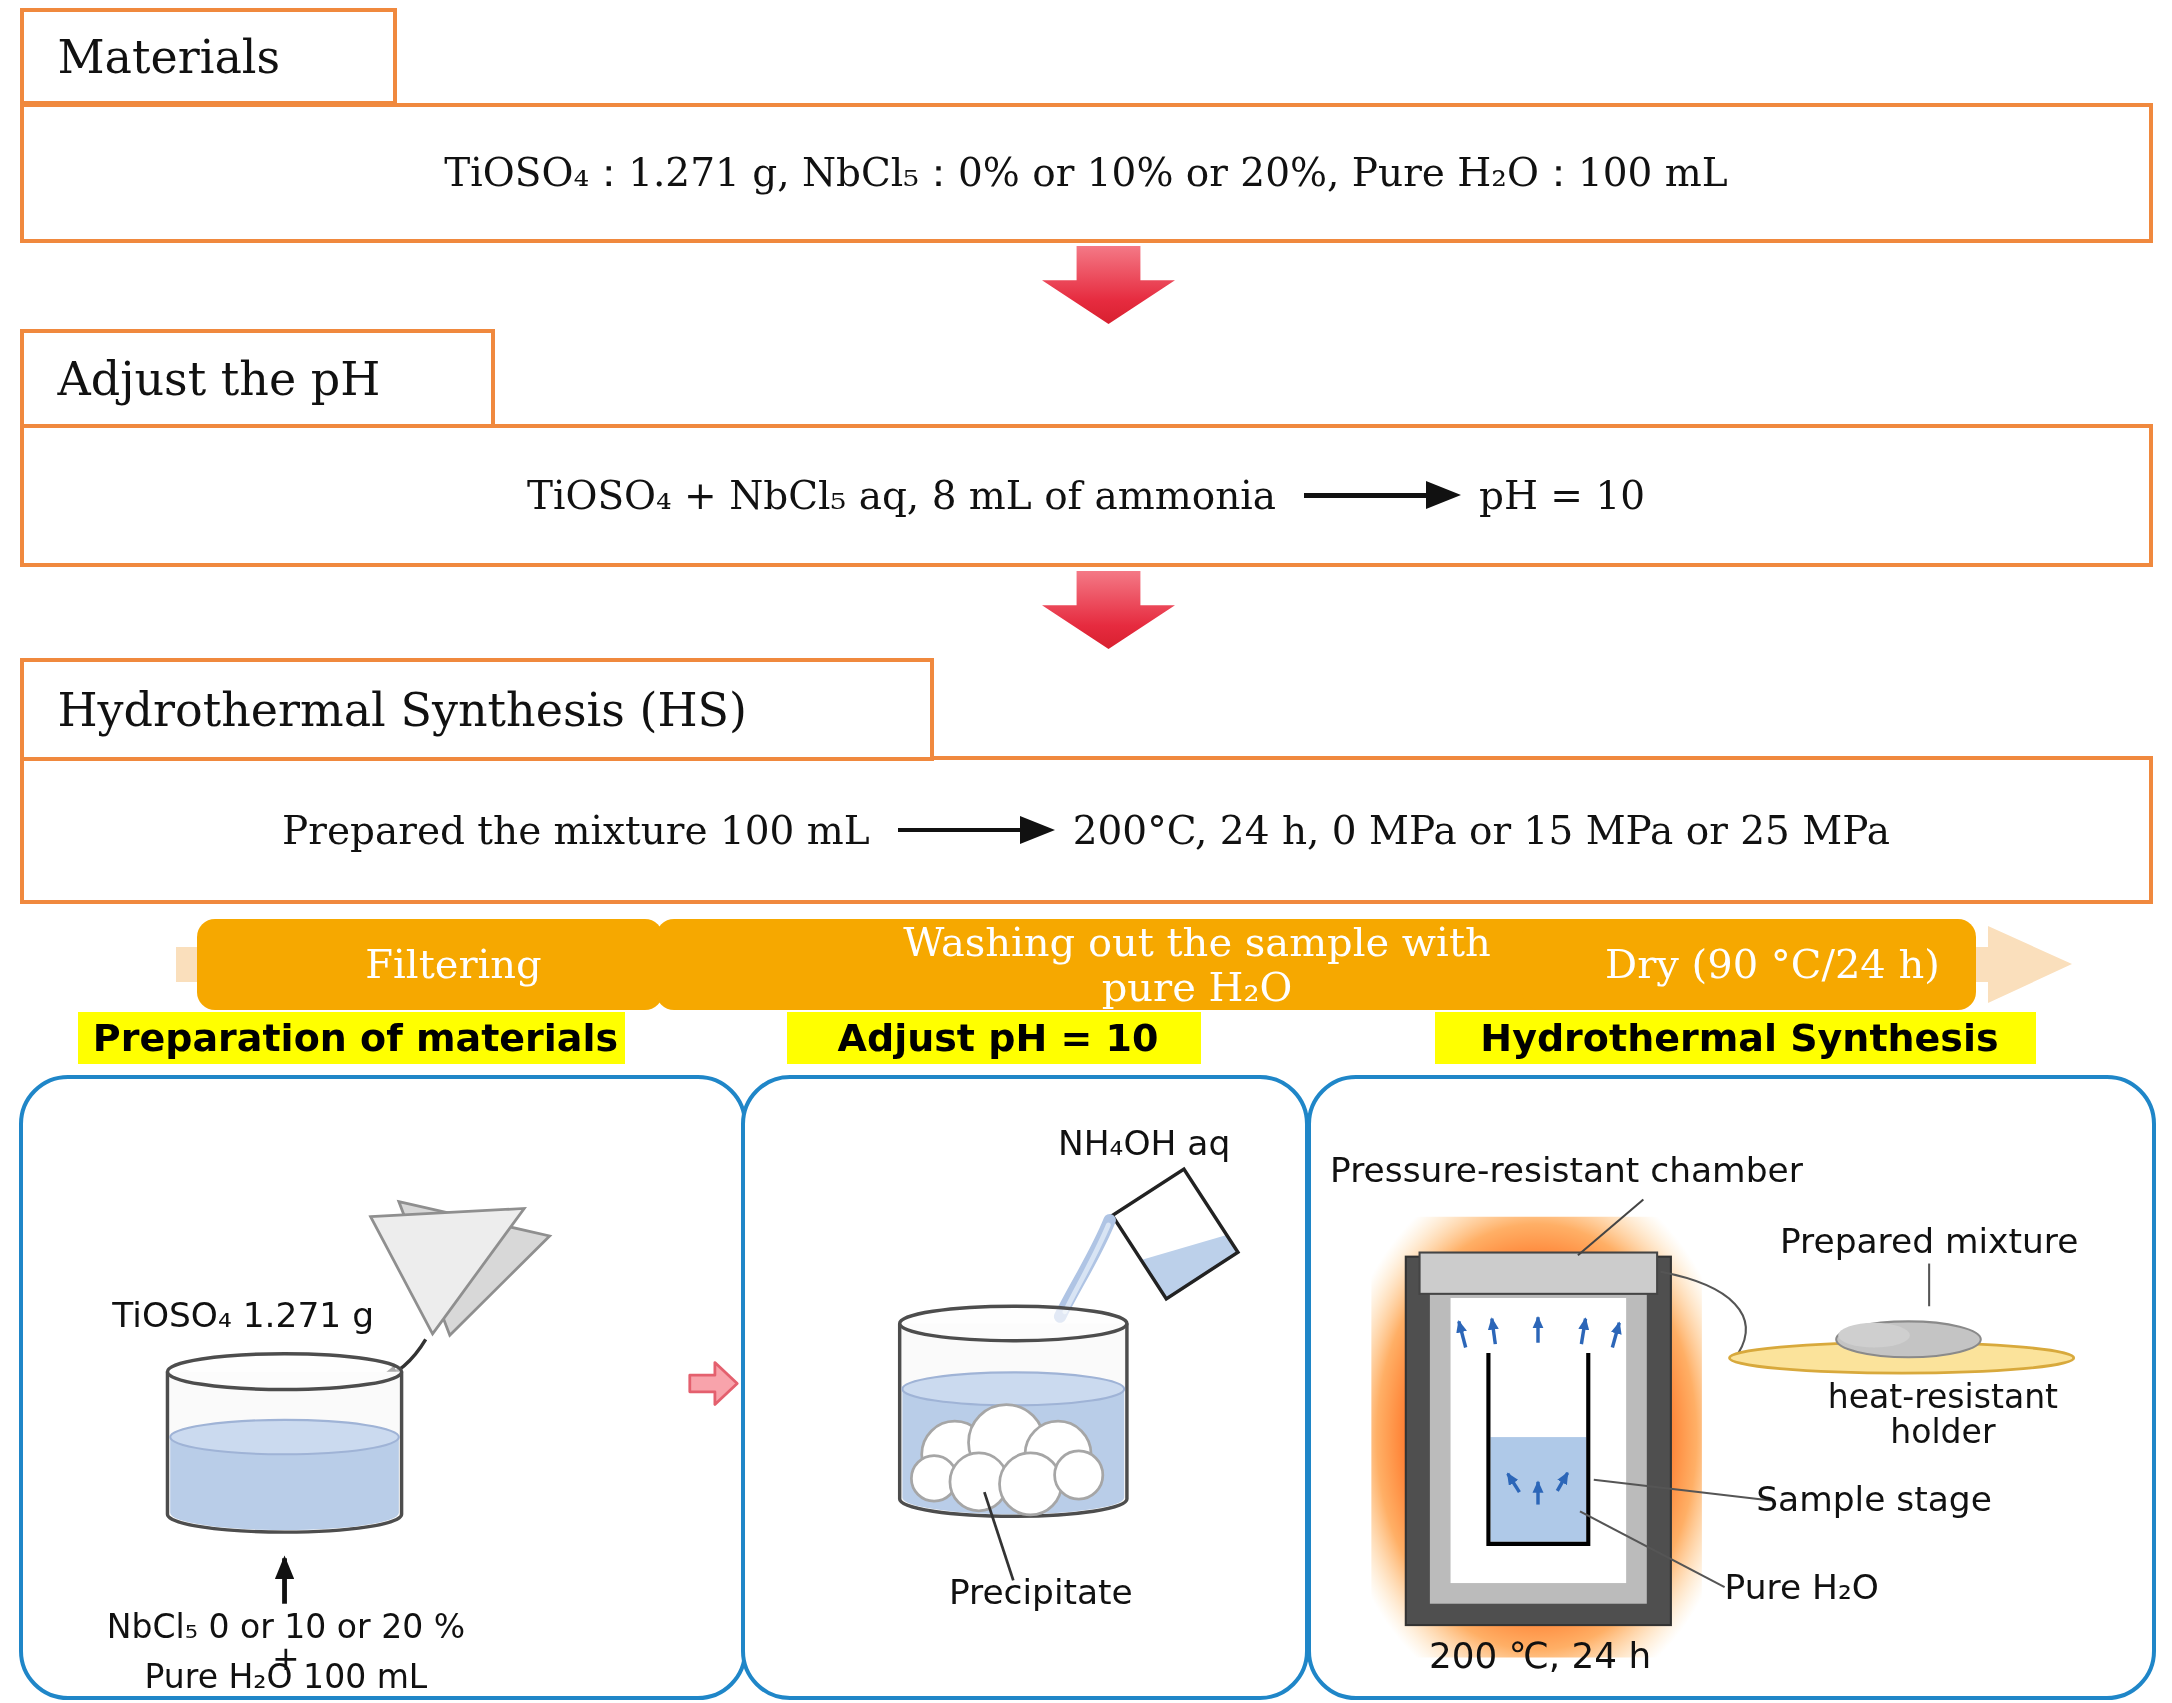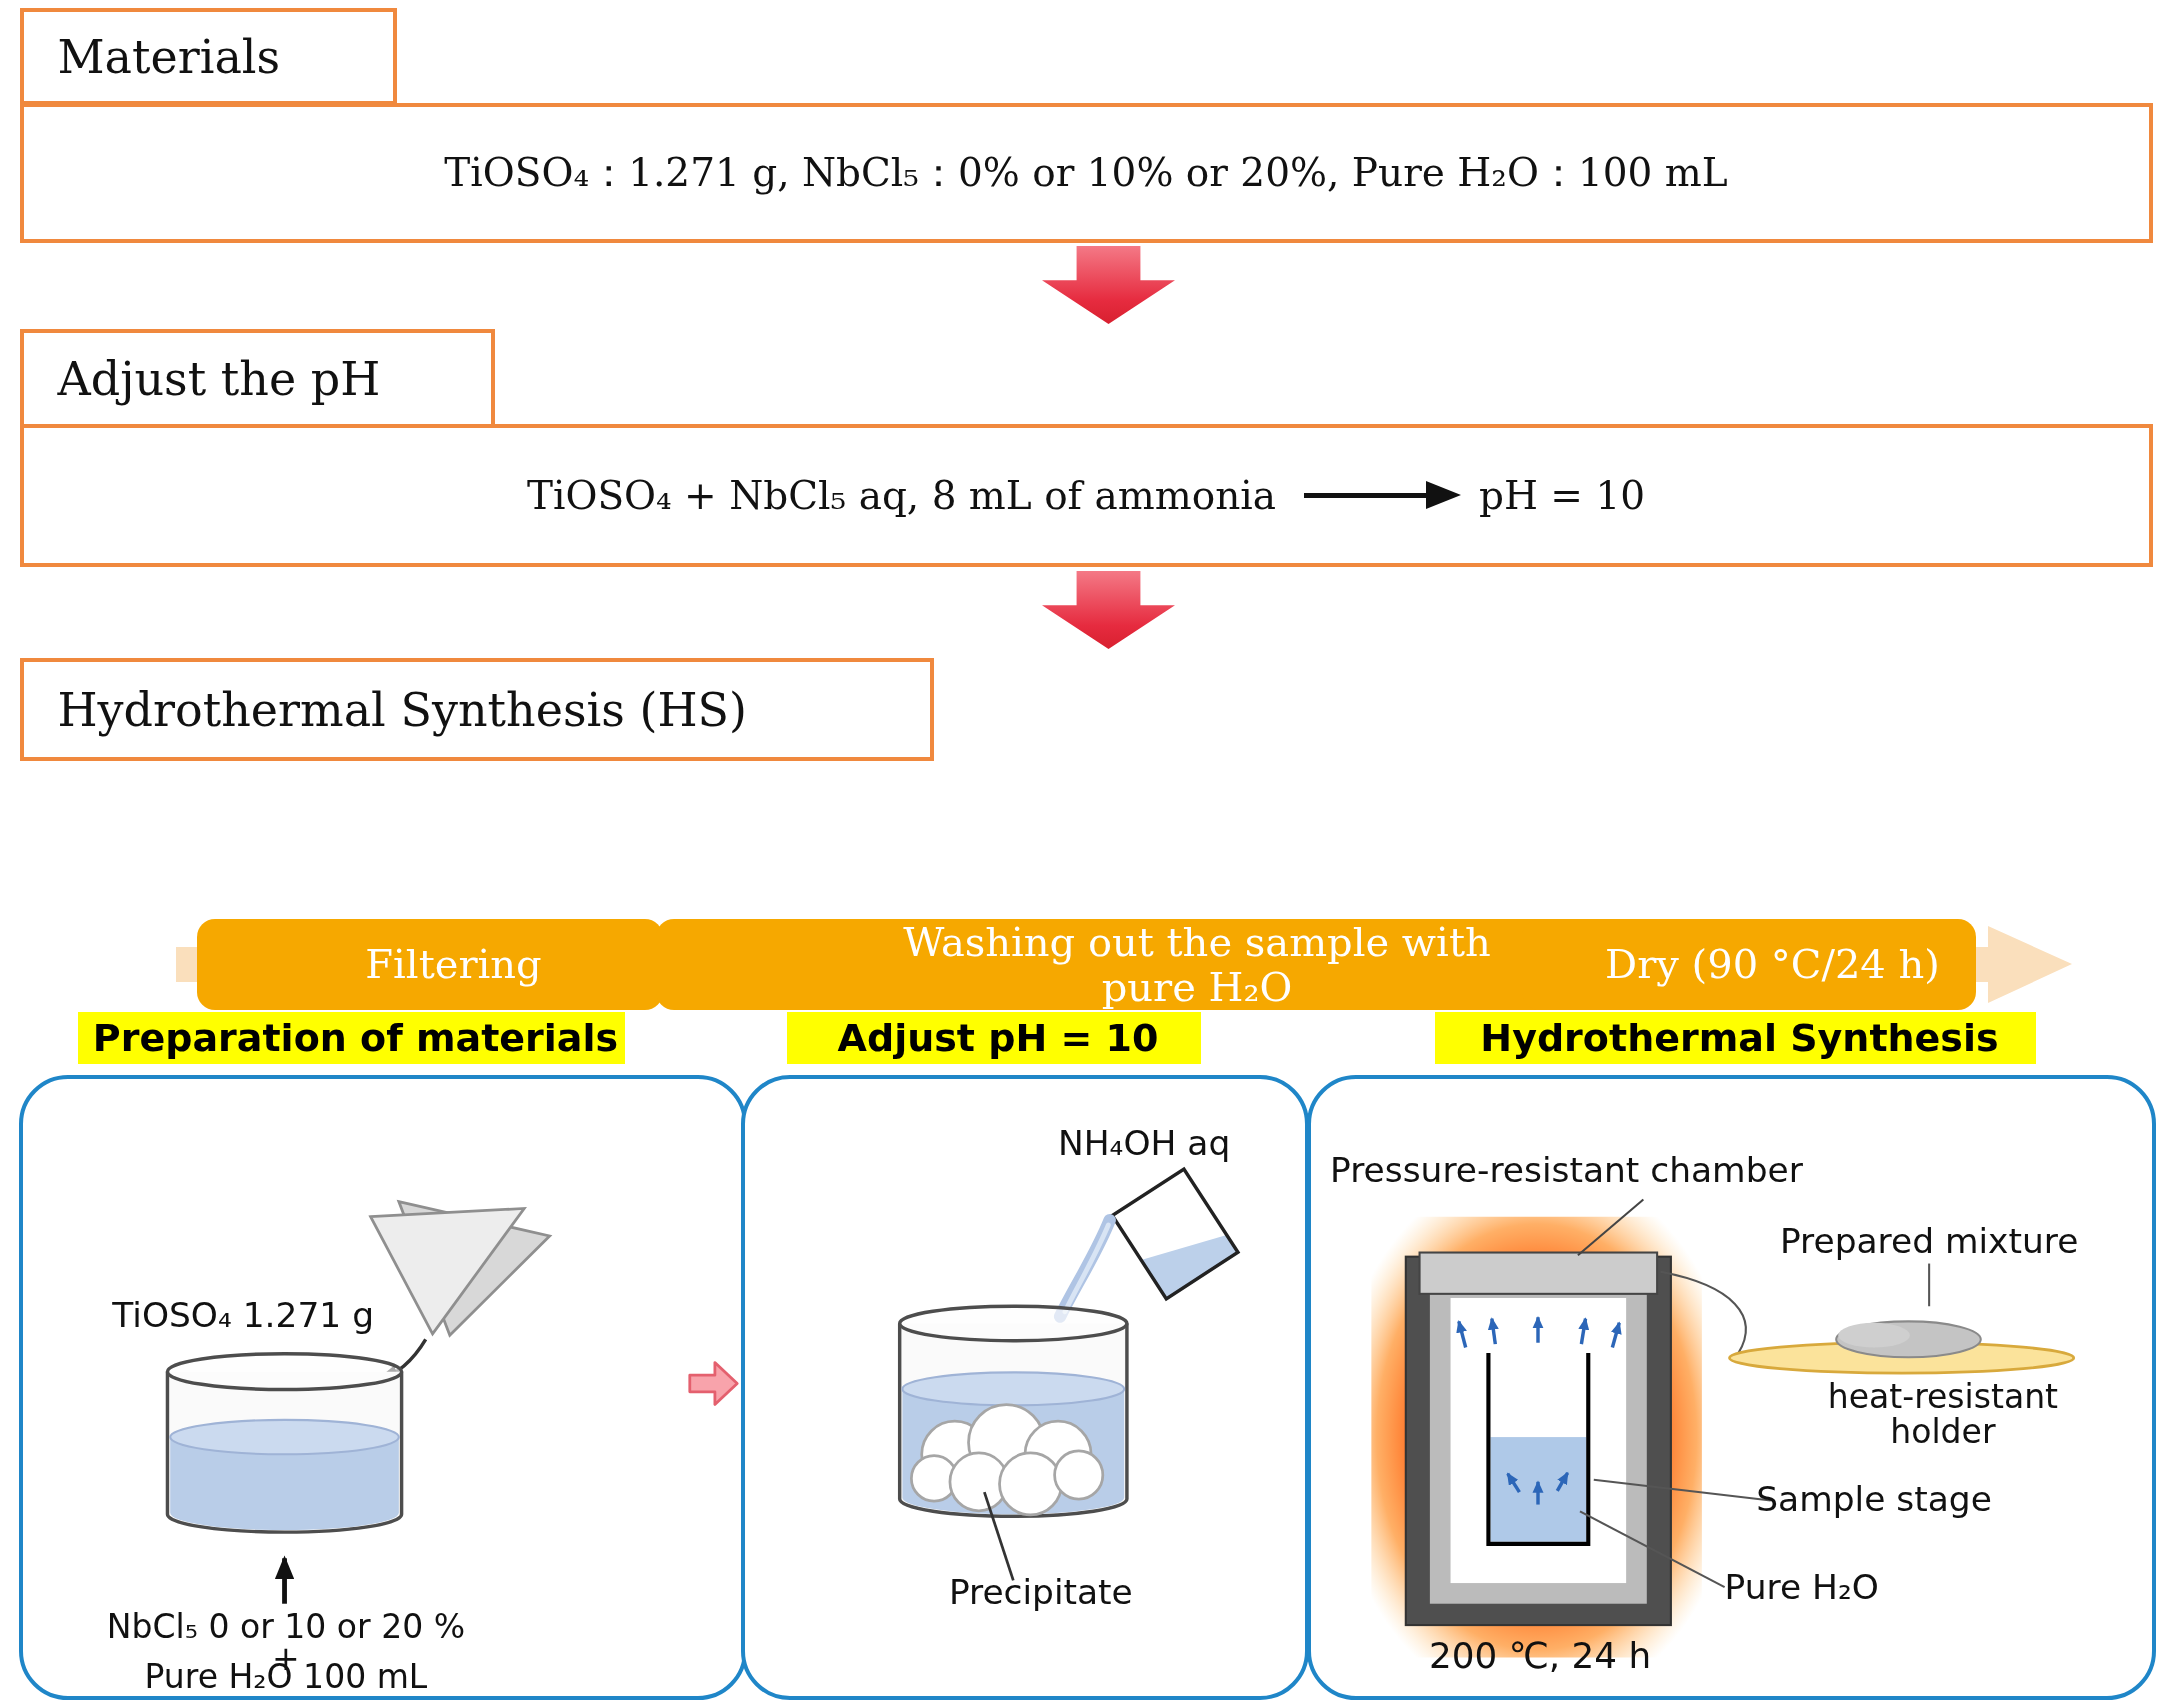--- a/index.html
+++ b/index.html
@@ -82,20 +82,25 @@
     <span>TiOSO₄ + NbCl₅ aq, 8 mL of ammonia</span>
     <div class="harrow"></div>
     <span>pH = 10</span>
   </div>
 
   <div class="red-arrow ra2"></div>
 
   <div class="sec-tab t3">
     <span>Hydrothermal Synthesis (HS)</span>
   </div>
+  <div class="sec-content c3">
+    <span>Prepared the mixture 100 mL</span>
+    <div class="harrow"></div>
+    <span>200°C, 24 h, 0 MPa or 15 MPa or 25 MPa</span>
+  </div>
 
   <div class="band-bg"></div>
   <div class="step s1">
     <span>Filtering</span>
   </div>
   <div class="step s2">
     <span>Washing out the sample with pure H₂O</span>
   </div>
   <div class="step s3">
     <span>Dry (90 °C/24 h)</span>

